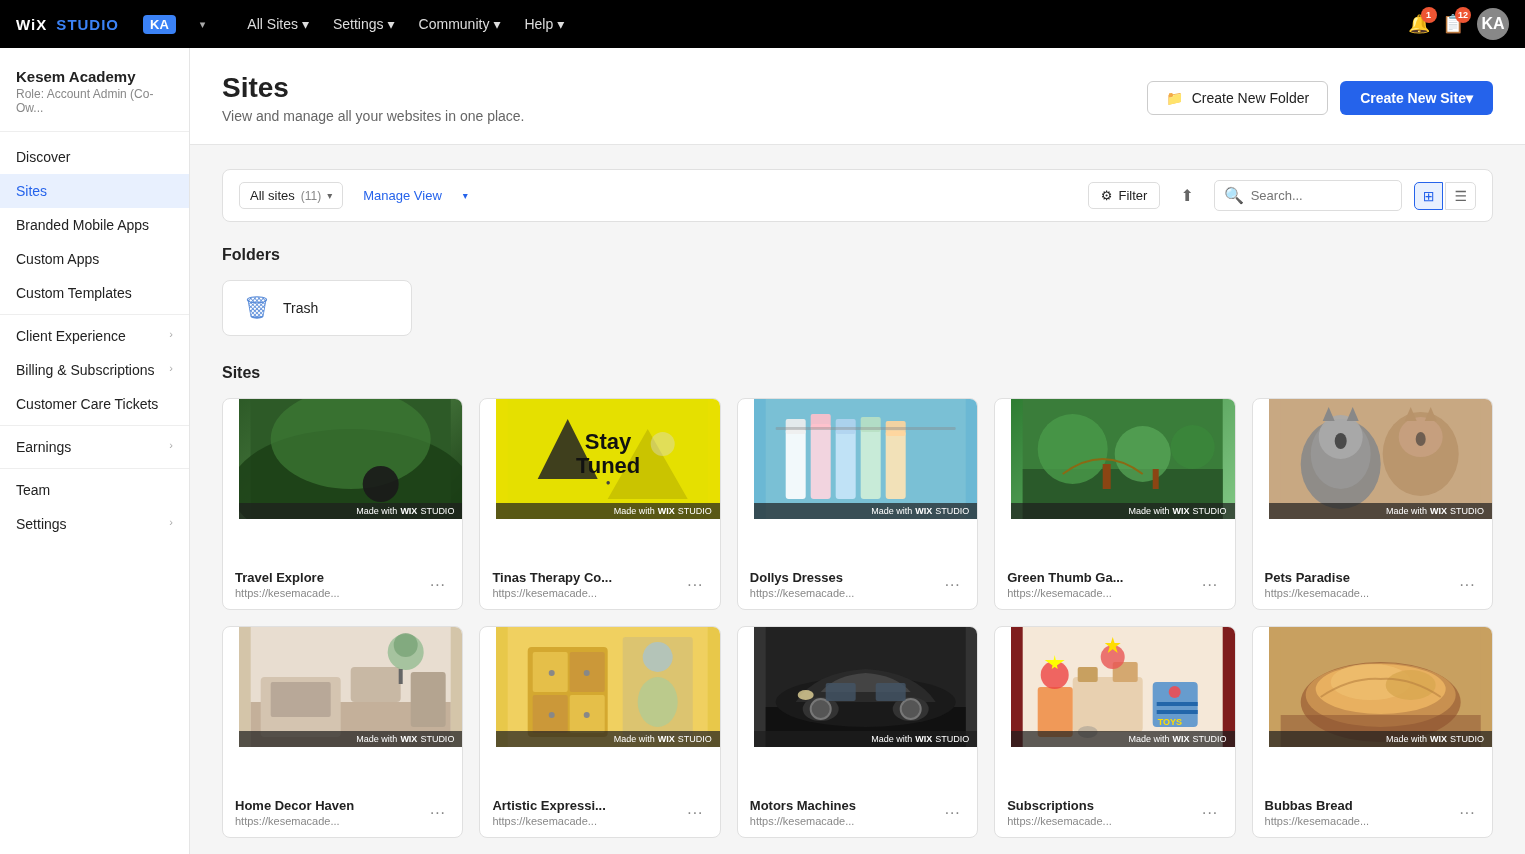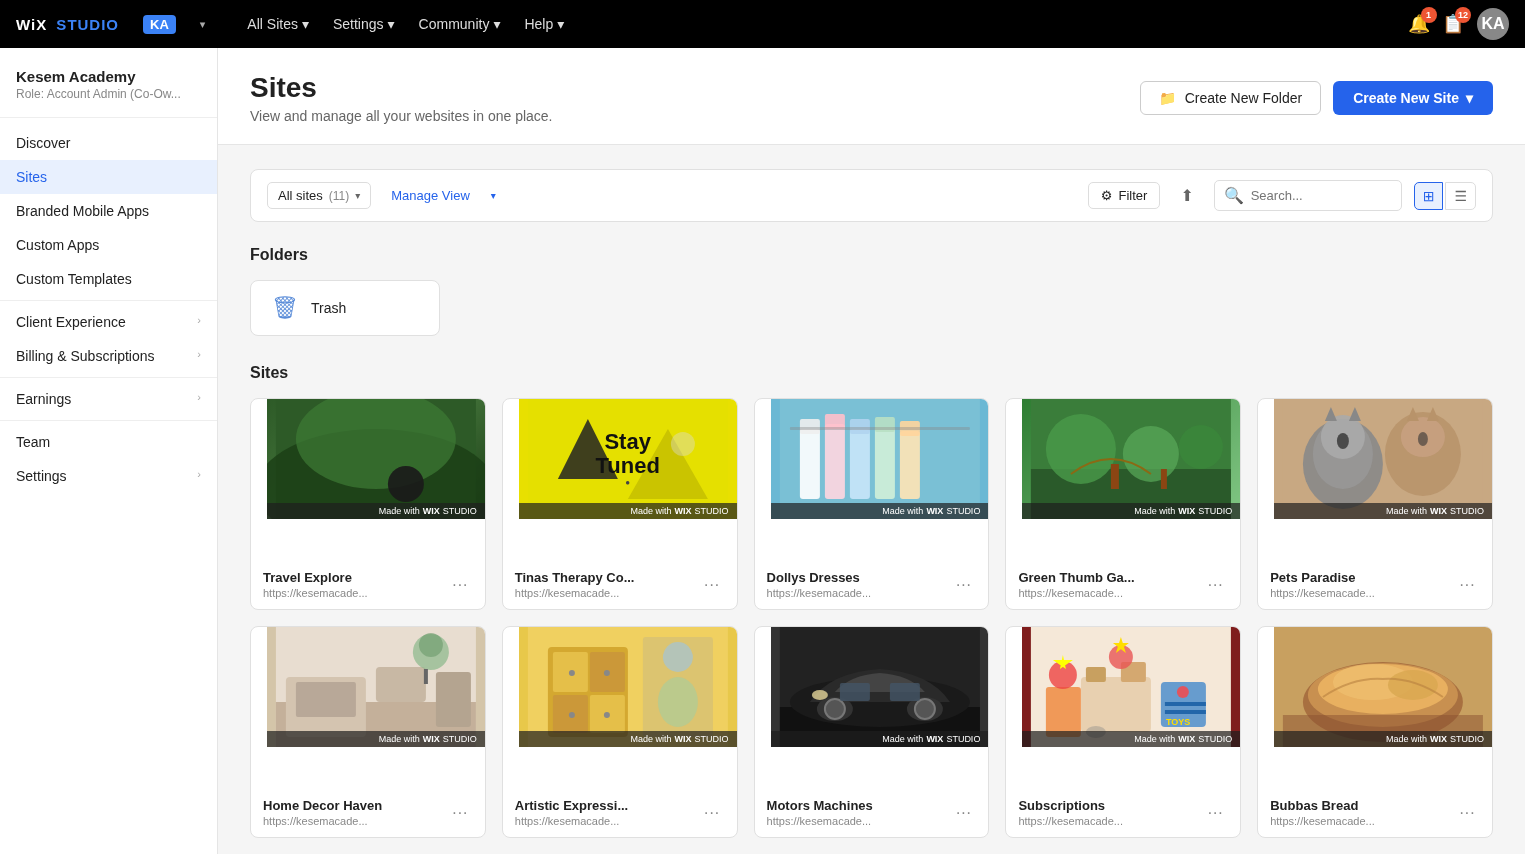--- a/index.html
+++ b/index.html
@@ -36,21 +36,21 @@
       font-size: 9px; font-weight: 700; width: 16px; height: 16px;
       display: flex; align-items: center; justify-content: center;
     }
     .avatar { width: 32px; height: 32px; border-radius: 50%; background: #888; cursor: pointer; overflow: hidden; display: flex; align-items: center; justify-content: center; color: #fff; font-weight: 700; }
 
     
     .layout { display: flex; flex: 1; overflow: hidden; }
 
     
     .sidebar {
-      width: 218px; background: #fff; border-right: 1px solid #e5e5e5;
+      width: 190px; background: #fff; border-right: 1px solid #e5e5e5;
       display: flex; flex-direction: column; flex-shrink: 0; overflow-y: auto;
     }
     .sidebar-account { padding: 20px 16px 16px; border-bottom: 1px solid #eee; }
     .sidebar-account-name { font-size: 15px; font-weight: 600; }
     .sidebar-account-role { font-size: 12px; color: #888; margin-top: 2px; }
     .sidebar-section { padding: 8px 0; }
     .sidebar-item {
       padding: 9px 16px; font-size: 14px; color: #222; cursor: pointer;
       display: flex; align-items: flex-start; justify-content: space-between;
       border-radius: 0;
@@ -73,21 +73,21 @@
     .page-subtitle { font-size: 14px; color: #666; margin-top: 4px; }
     .content-header-actions { display: flex; gap: 12px; align-items: center; }
     .btn-outline {
       border: 1.5px solid #ccc; background: #fff; color: #222; padding: 8px 18px;
       border-radius: 6px; font-size: 14px; font-weight: 500; cursor: pointer;
       display: flex; align-items: center; gap: 8px;
     }
     .btn-primary {
       background: #2563eb; color: #fff; padding: 9px 20px;
       border-radius: 6px; font-size: 14px; font-weight: 600; cursor: pointer;
-      border: none; display: flex; align-items: center; gap: 7px;
+      border: none; display: flex; align-items: center; gap: 0;
     }
 
     
     .content-body { flex: 1; overflow-y: auto; padding: 24px 32px; background: #f5f5f5; }
 
     
     .toolbar {
       display: flex; align-items: center; gap: 12px; margin-bottom: 24px;
       background: #fff; border: 1px solid #e0e0e0; border-radius: 8px;
       padding: 10px 16px;
@@ -249,20 +249,23 @@
         <span>Custom Templates</span>
       </div>
       <div class="sidebar-divider"></div>
       <div class="sidebar-item">
         <span>Client Experience</span>
         <span class="chevron">›</span>
       </div>
       <div class="sidebar-item">
         <span>Billing &amp; Subscriptions</span>
         <span class="chevron">›</span>
+      </div>
+      <div class="sidebar-item">
+        <span>Customer Care Tickets</span>
       </div>
       <div class="sidebar-divider"></div>
       <div class="sidebar-item">
         <span>Earnings</span>
         <span class="chevron">›</span>
       </div>
       <div class="sidebar-divider"></div>
       <div class="sidebar-item">
         <span>Team</span>
       </div>

